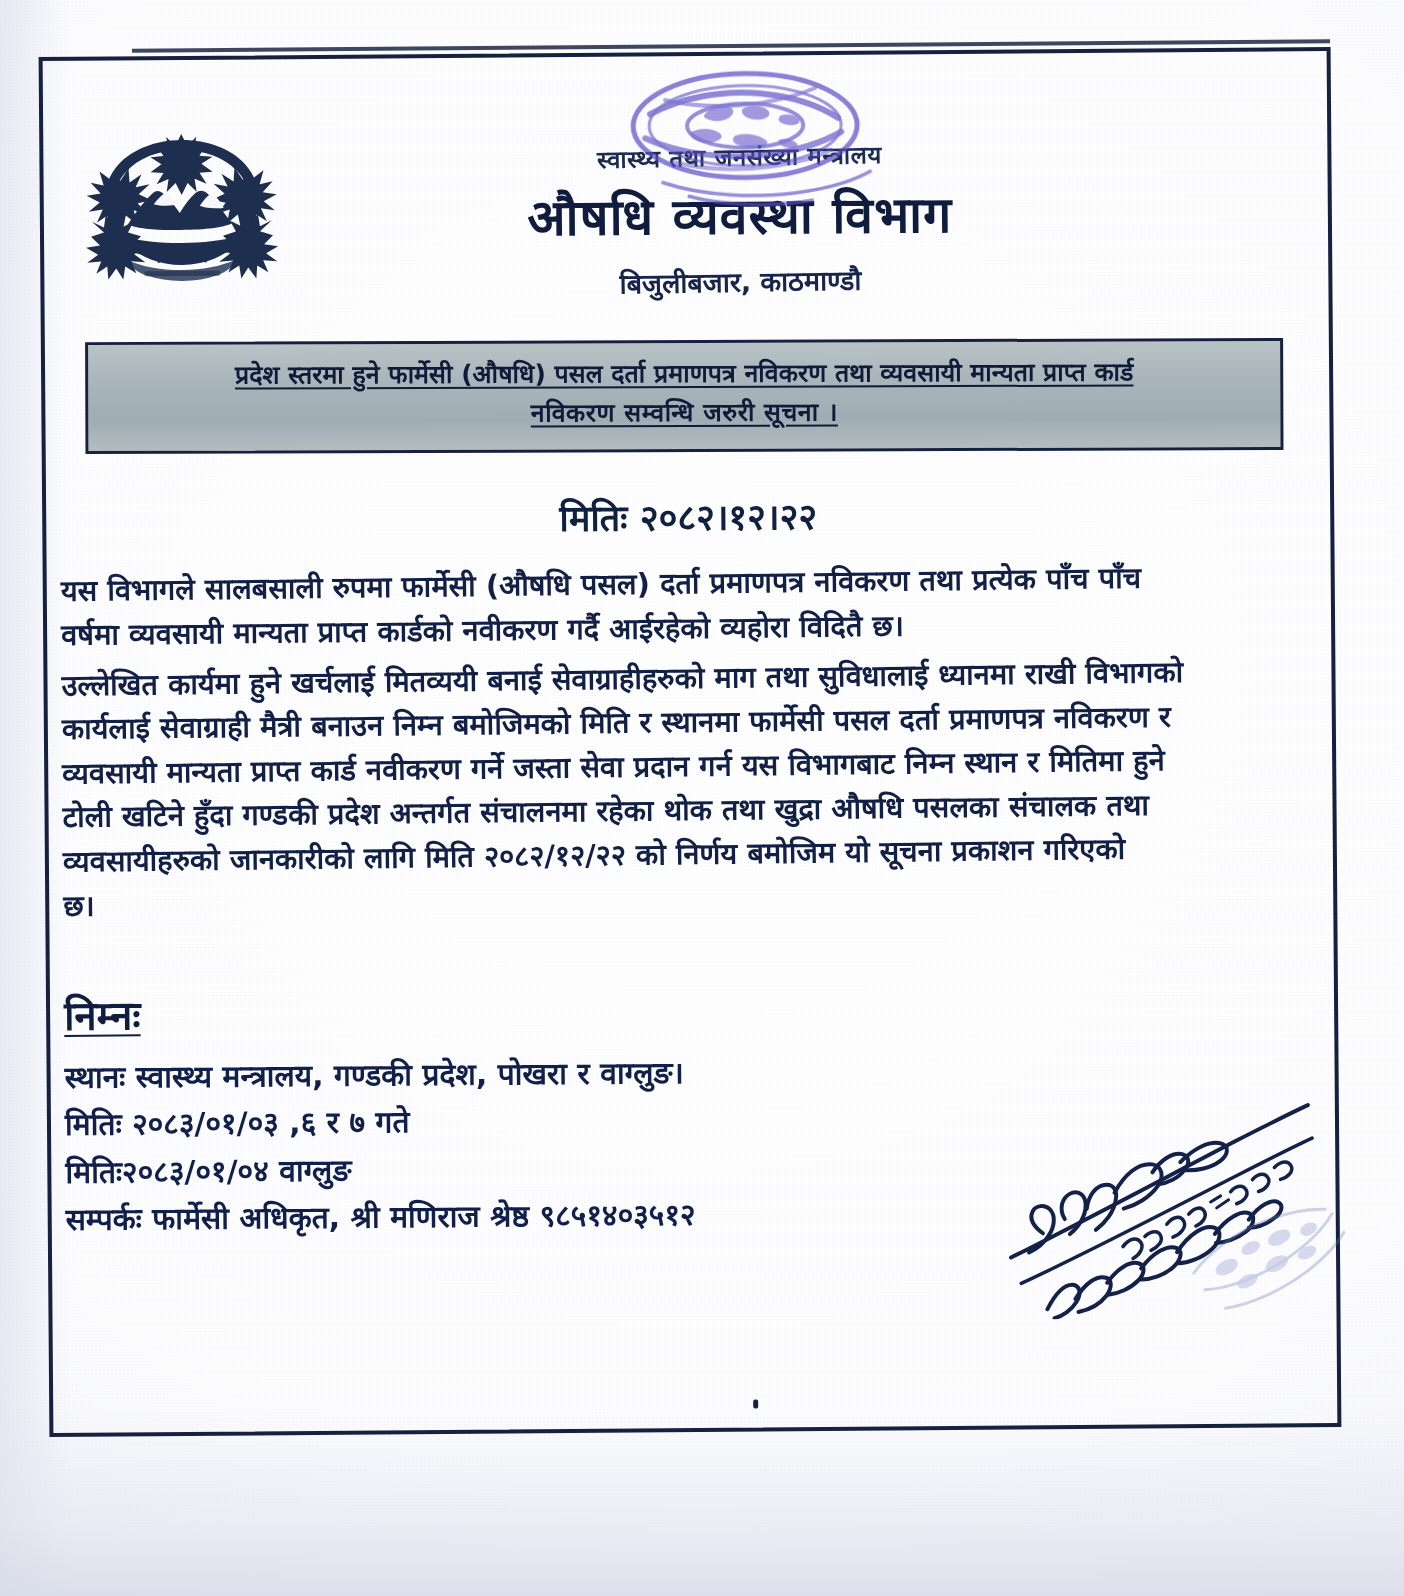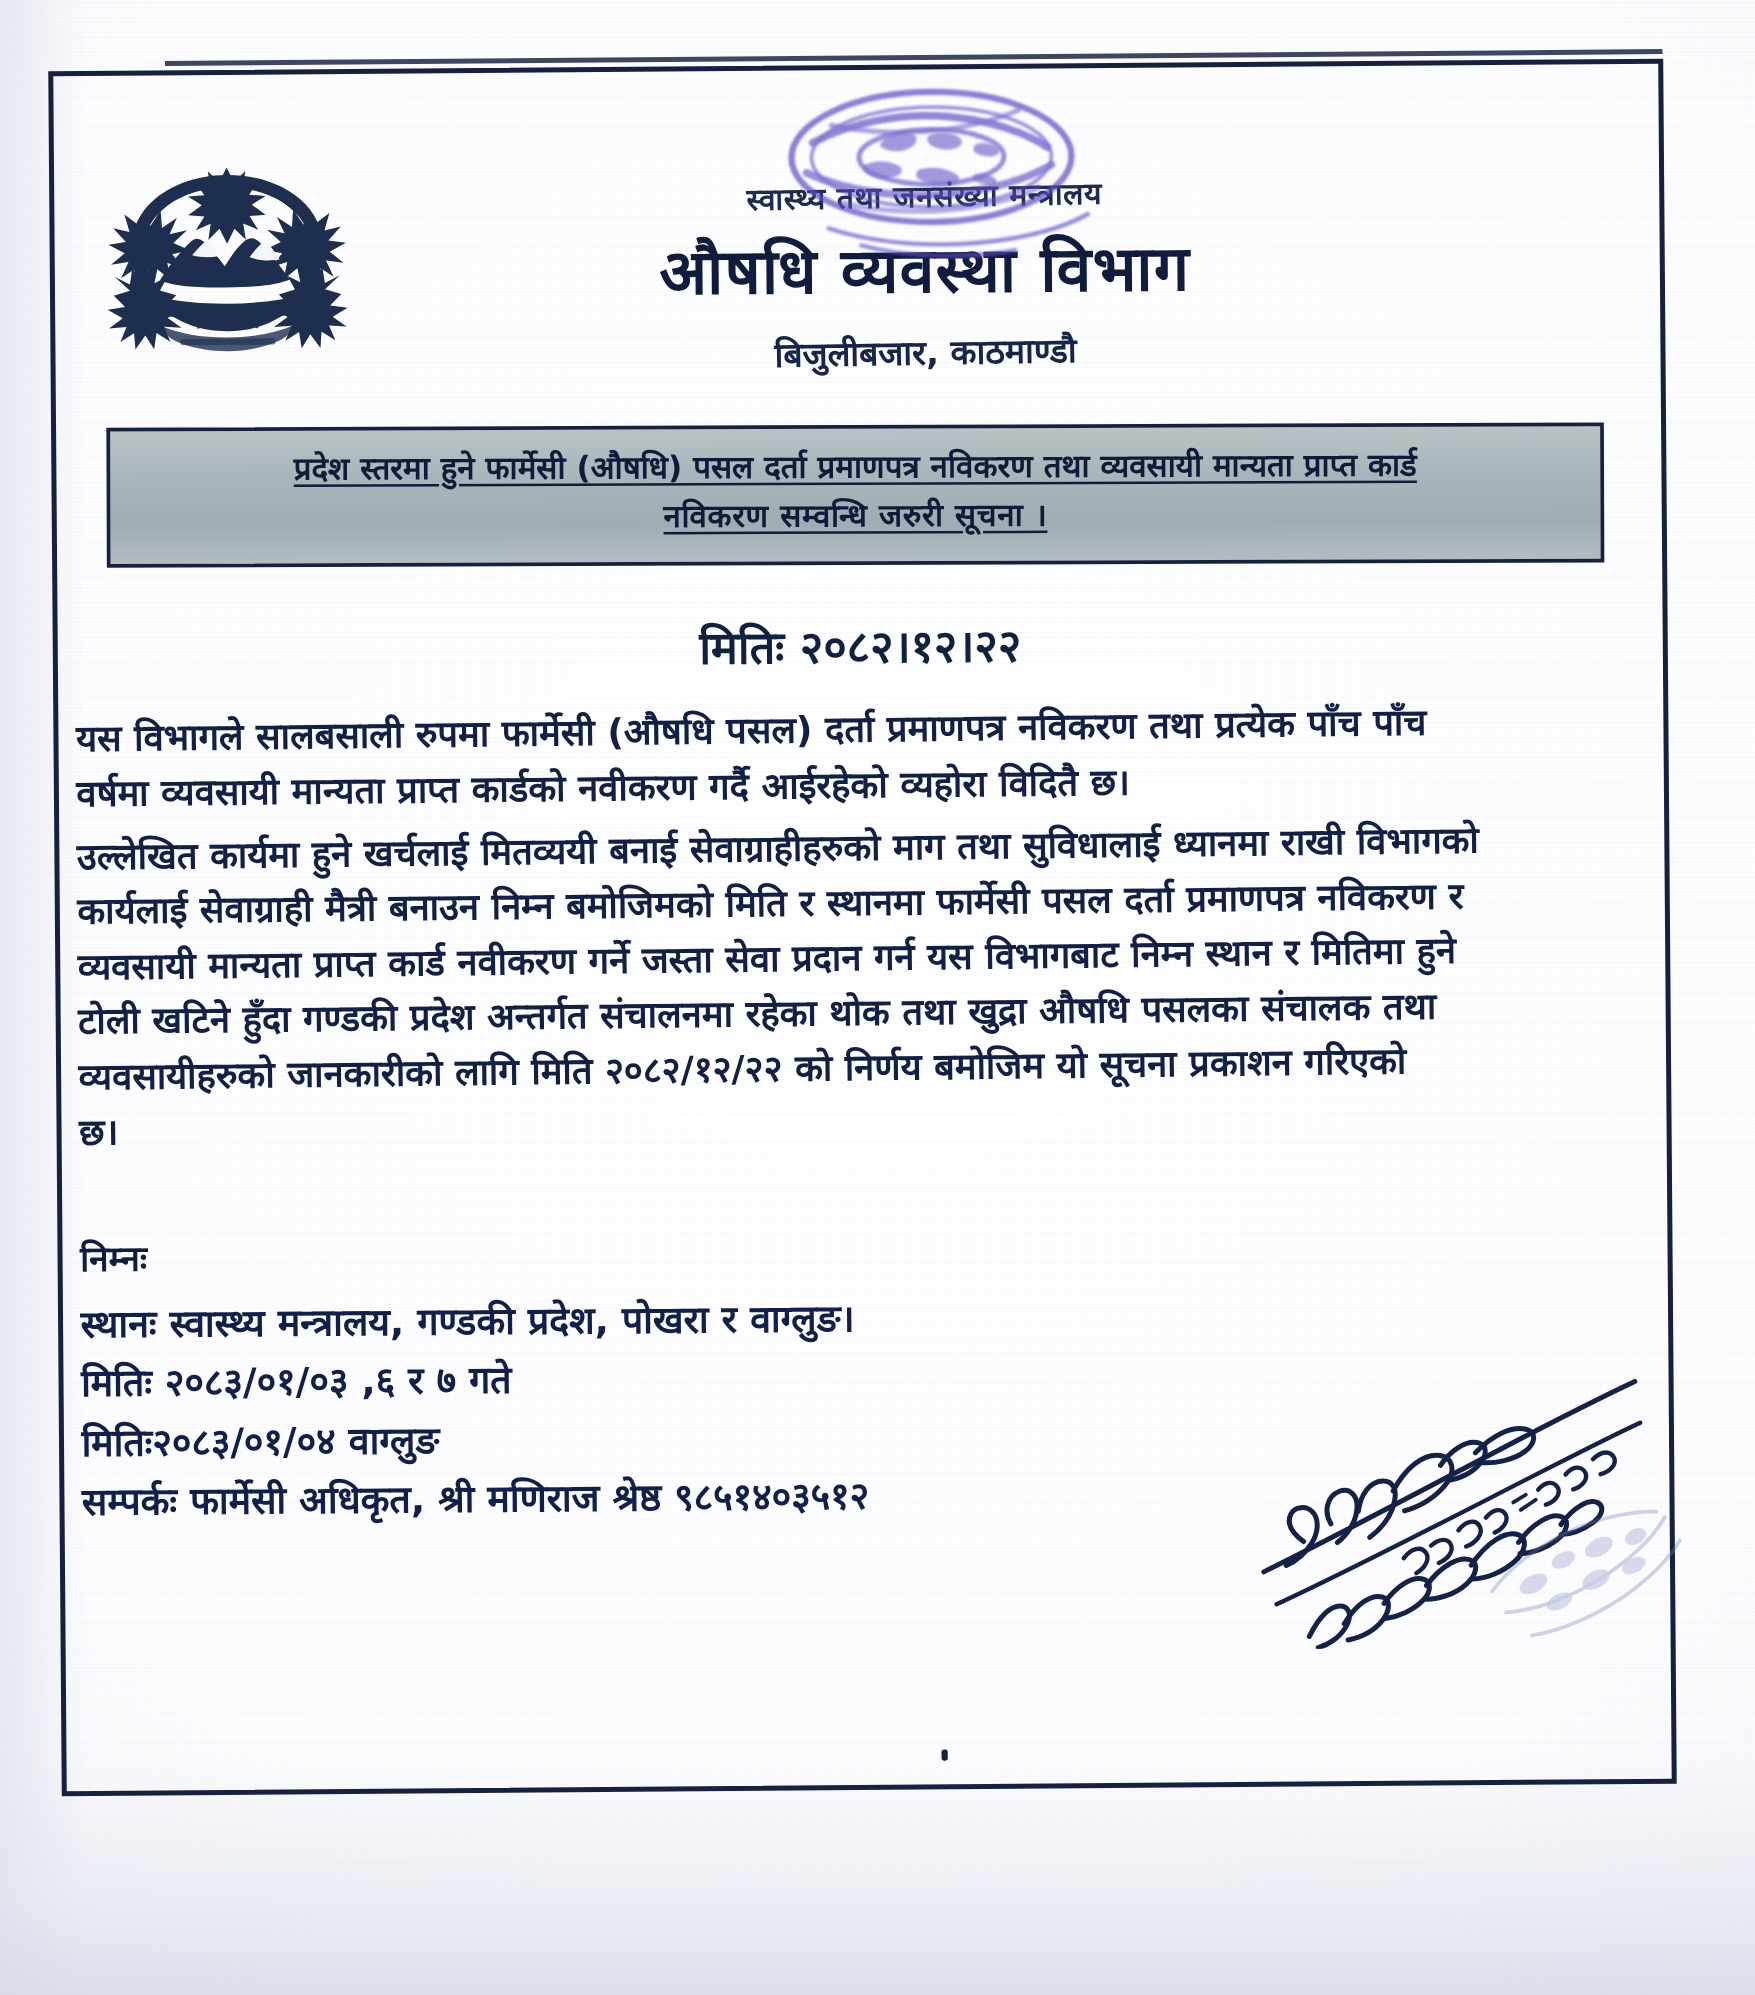--- a/index.html
+++ b/index.html
@@ -206,23 +206,24 @@
   .para .ln.sk2 { transform: rotate(-0.18deg); }
 
   
   #details {
     position: absolute;
     left: 18px;
     top: 930px;
     width: 900px;
   }
   #details-heading {
-    font-size: 28px;
+    font-size: 40px;
     font-weight: 700;
     color: #0f1d3e;
+    text-decoration: underline;
     text-underline-offset: 5px;
     text-decoration-thickness: 2px;
     margin-bottom: 12px;
     display: inline-block;
   }
   .detail-line {
     font-size: 30px;
     font-weight: 600;
     color: #11204a;
     line-height: 1.58;

